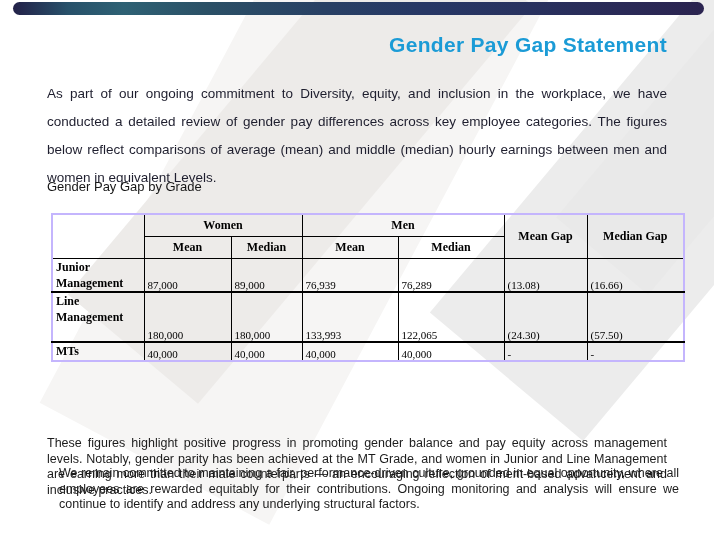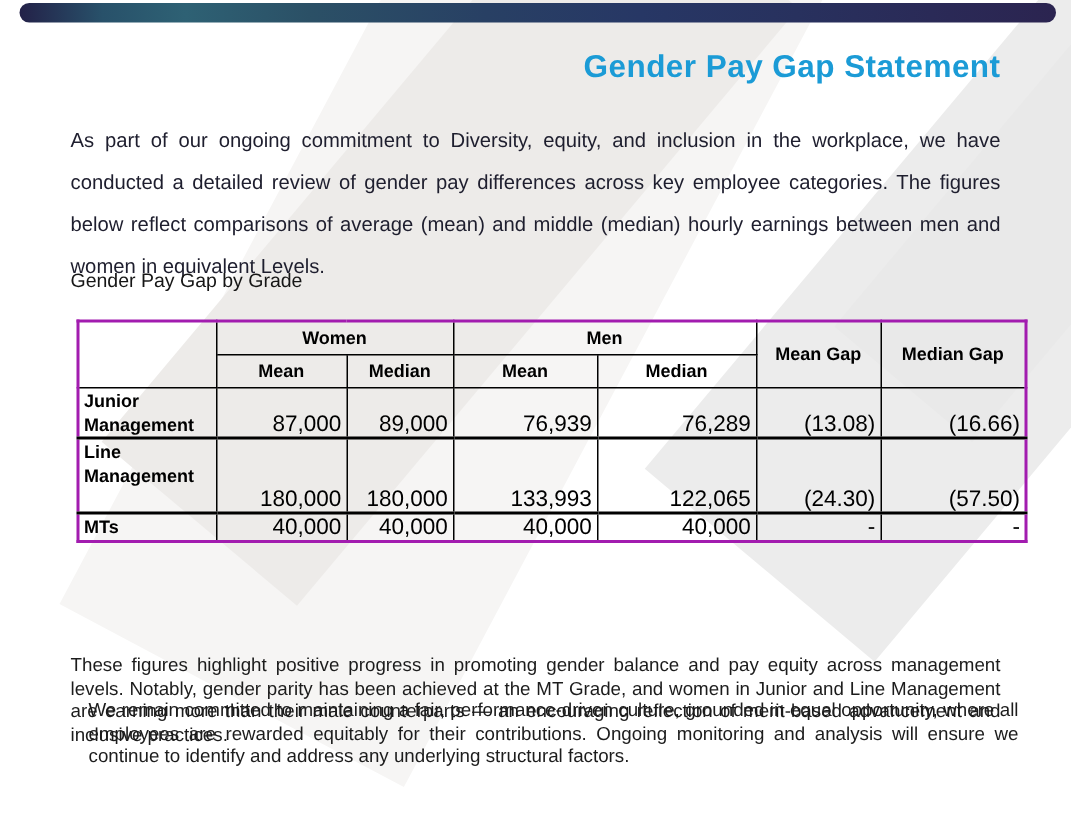--- a/index.html
+++ b/index.html
@@ -51,24 +51,24 @@
   }
   table.paygap{
     position:absolute;left:51px;top:213px;
     border-collapse:collapse;table-layout:fixed;
     background:transparent;color:#000;
   }
   table.paygap td{
     border:1px solid #000;
     padding:0 3px;overflow:hidden;
   }
-  table.paygap{border:2px solid #a21caf;}
+  table.paygap{border:2px solid #c4b5fd;font-family:Liberation Serif, serif;}
   .hdr{font-weight:bold;font-size:12px;text-align:center;vertical-align:middle;}
   .grade{font-weight:bold;font-size:12px;text-align:left;vertical-align:top;line-height:16px;padding-top:2px;}
-  .val{font-size:15px;text-align:right;vertical-align:bottom;padding-bottom:4px;}
+  .val{font-size:11px;text-align:left;vertical-align:bottom;padding-bottom:4px;}
   tr.r-junior td{border-bottom-width:2px;}
   tr.r-line td{border-bottom-width:2px;}
   .analysis,.closing{
     position:absolute;left:47px;width:620px;
     font-size:12.5px;line-height:15.5px;text-align:justify;
     color:#1c1c1c;
   }
   .analysis{top:392px;margin-top:44px;}
   .closing{top:466px;margin-left:12px;}
 </style>

